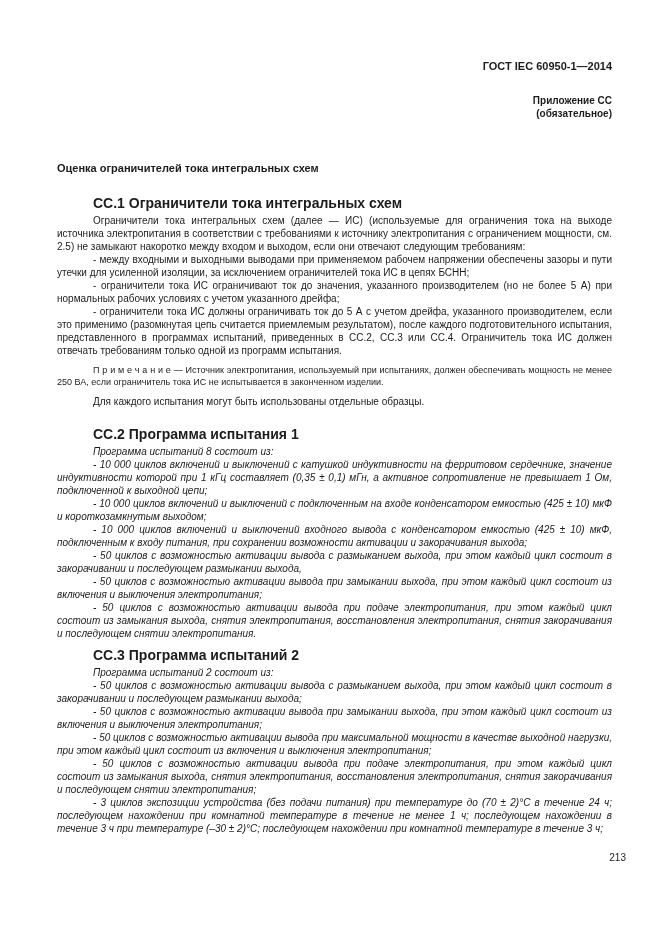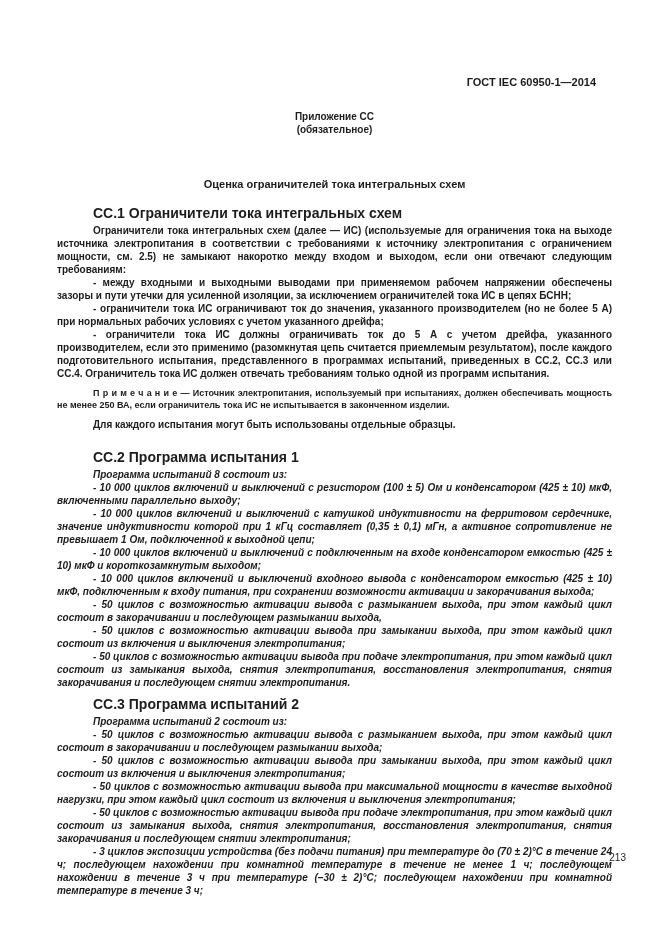--- a/index.html
+++ b/index.html
@@ -12,51 +12,49 @@
     padding: 60px 49px 0 57px;
     font-family: "Liberation Sans", sans-serif;
     color: #1c1c1c;
     overflow: hidden;
   }
   .running-head {
     text-align: right;
     font-weight: bold;
     font-size: 11px;
     line-height: 13px;
-    margin: 16px;
+    margin: 0;
   }
   .appendix-block {
-    text-align: center;
+    text-align: right;
     font-weight: bold;
     font-size: 10px;
     line-height: 13px;
     margin-top: 21px;
   }
   .doc-title {
-    text-align: center;
     font-weight: bold;
     font-size: 11px;
     line-height: 14px;
     margin-top: 41px;
-    margin-bottom: 16px;
+    margin-bottom: 22px;
   }
   .s-heading {
     font-size: 14px;
     line-height: 13px;
     font-weight: bold;
     text-indent: 36px;
     margin: 9px 0 4px 0;
   }
   .p {
     font-size: 10px;
     line-height: 13px;
     text-align: justify;
     text-indent: 36px;
     margin: 0;
-    font-weight: bold;
   }
   .italic { font-style: italic; }
   .note {
     font-size: 9px;
     line-height: 12px;
     margin: 7px 0 7px 0;
   }
   .closing { margin-bottom: 20px; }
   .page-num {
     position: absolute;
@@ -83,21 +81,20 @@
   <p class="s-heading">СС.1 Ограничители тока интегральных схем</p>
   <p class="p">Ограничители тока интегральных схем (далее — ИС) (используемые для ограничения тока на выходе источника электропитания в соответствии с требованиями к источнику электропитания с ограничением мощности, см. 2.5) не замыкают накоротко между входом и выходом, если они отвечают следующим требованиям:</p>
   <p class="p">- между входными и выходными выводами при применяемом рабочем напряжении обеспечены зазоры и пути утечки для усиленной изоляции, за исключением ограничителей тока ИС в цепях БСНН;</p>
   <p class="p">- ограничители тока ИС ограничивают ток до значения, указанного производителем (но не более 5 А) при нормальных рабочих условиях с учетом указанного дрейфа;</p>
   <p class="p">- ограничители тока ИС должны ограничивать ток до 5 А с учетом дрейфа, указанного производителем, если это применимо (разомкнутая цепь считается приемлемым результатом), после каждого подготовительного испытания, представленного в программах испытаний, приведенных в СС.2, СС.3 или СС.4. Ограничитель тока ИС должен отвечать требованиям только одной из программ испытания.</p>
   <p class="p note">П р и м е ч а н и е — Источник электропитания, используемый при испытаниях, должен обеспечивать мощность не менее 250 ВА, если ограничитель тока ИС не испытывается в законченном изделии.</p>
   <p class="p closing">Для каждого испытания могут быть использованы отдельные образцы.</p>
 
   <p class="s-heading">СС.2 Программа испытания 1</p>
   <p class="p italic">Программа испытаний 8 состоит из:</p>
-  <p class="p italic">- 10 000 циклов включений и выключений с резистором (100 ± 5) Ом и конденсатором (425 ± 10) мкФ, включенными параллельно выходу;</p>
   <p class="p italic">- 10 000 циклов включений и выключений с катушкой индуктивности на ферритовом сердечнике, значение индуктивности которой при 1 кГц составляет (0,35 ± 0,1) мГн, а активное сопротивление не превышает 1 Ом, подключенной к выходной цепи;</p>
   <p class="p italic">- 10 000 циклов включений и выключений с подключенным на входе конденсатором емкостью (425 ± 10) мкФ и короткозамкнутым выходом;</p>
   <p class="p italic">- 10 000 циклов включений и выключений входного вывода с конденсатором емкостью (425 ± 10) мкФ, подключенным к входу питания, при сохранении возможности активации и закорачивания выхода;</p>
   <p class="p italic">- 50 циклов с возможностью активации вывода с размыканием выхода, при этом каждый цикл состоит в закорачивании и последующем размыкании выхода,</p>
   <p class="p italic">- 50 циклов с возможностью активации вывода при замыкании выхода, при этом каждый цикл состоит из включения и выключения электропитания;</p>
   <p class="p italic">- 50 циклов с возможностью активации вывода при подаче электропитания, при этом каждый цикл состоит из замыкания выхода, снятия электропитания, восстановления электропитания, снятия закорачивания и последующем снятии электропитания.</p>
 
   <p class="s-heading">СС.3 Программа испытаний 2</p>
   <p class="p italic">Программа испытаний 2 состоит из:</p>
   <p class="p italic">- 50 циклов с возможностью активации вывода с размыканием выхода, при этом каждый цикл состоит в закорачивании и последующем размыкании выхода;</p>

